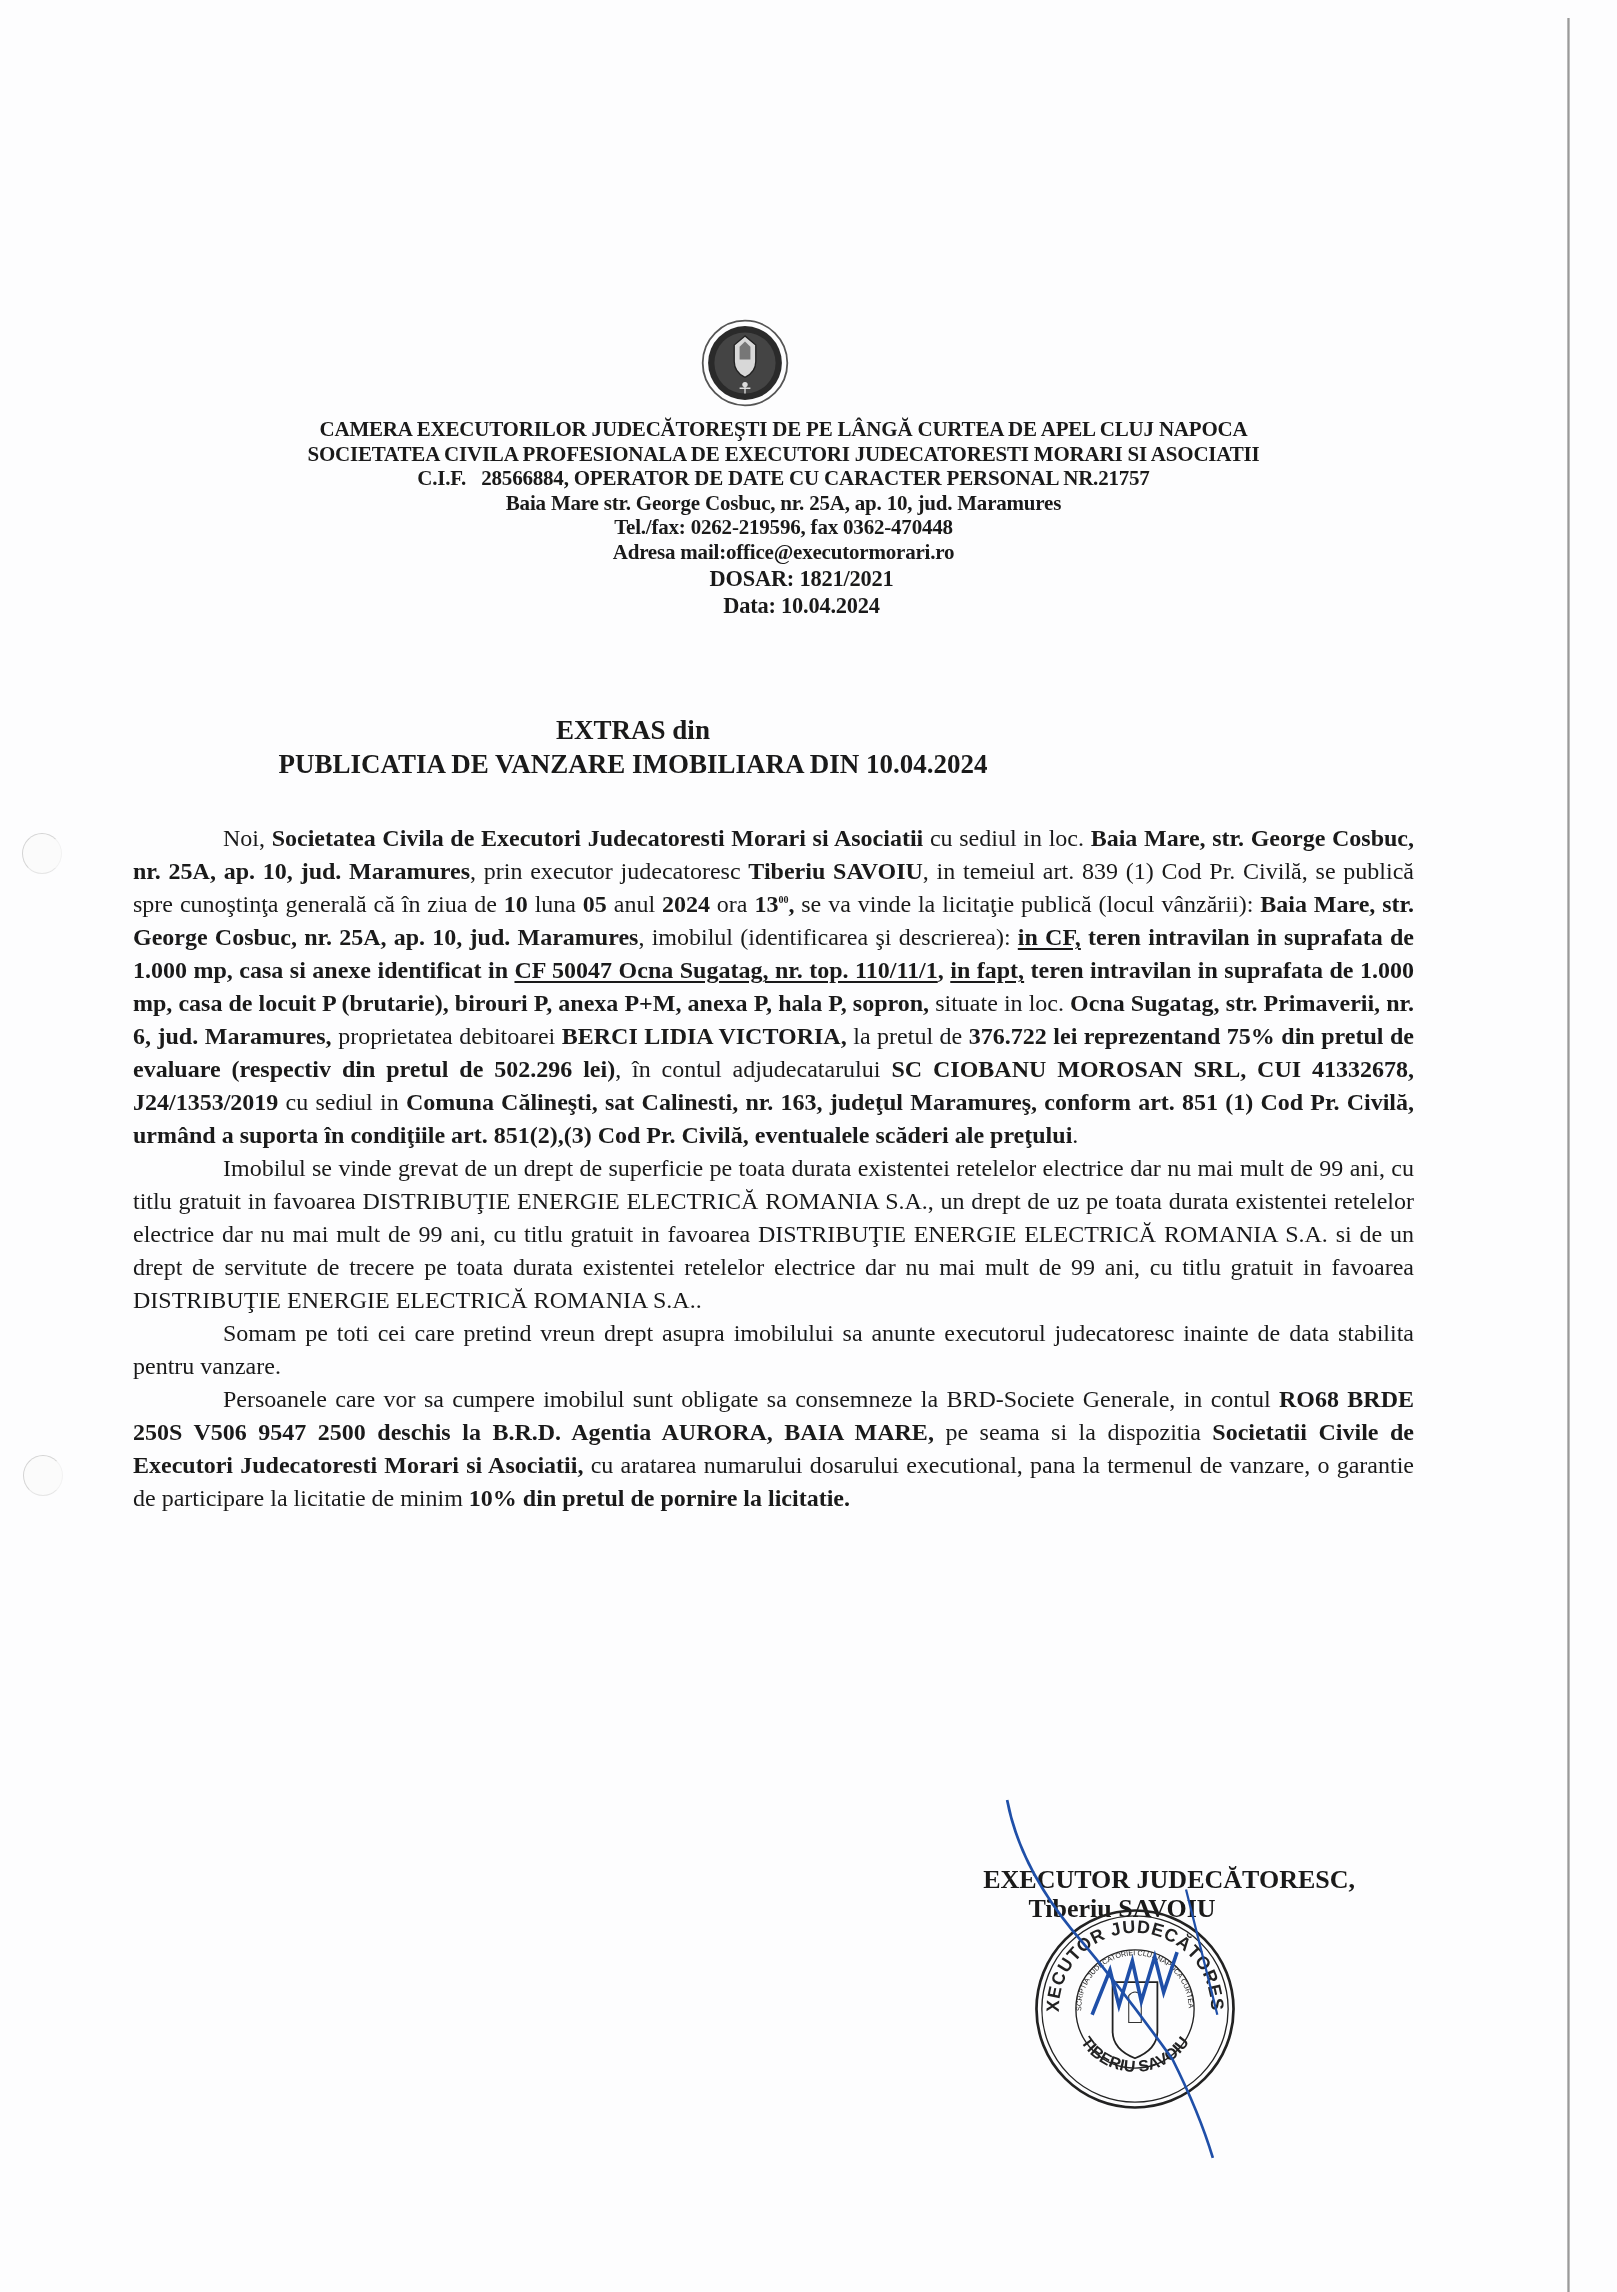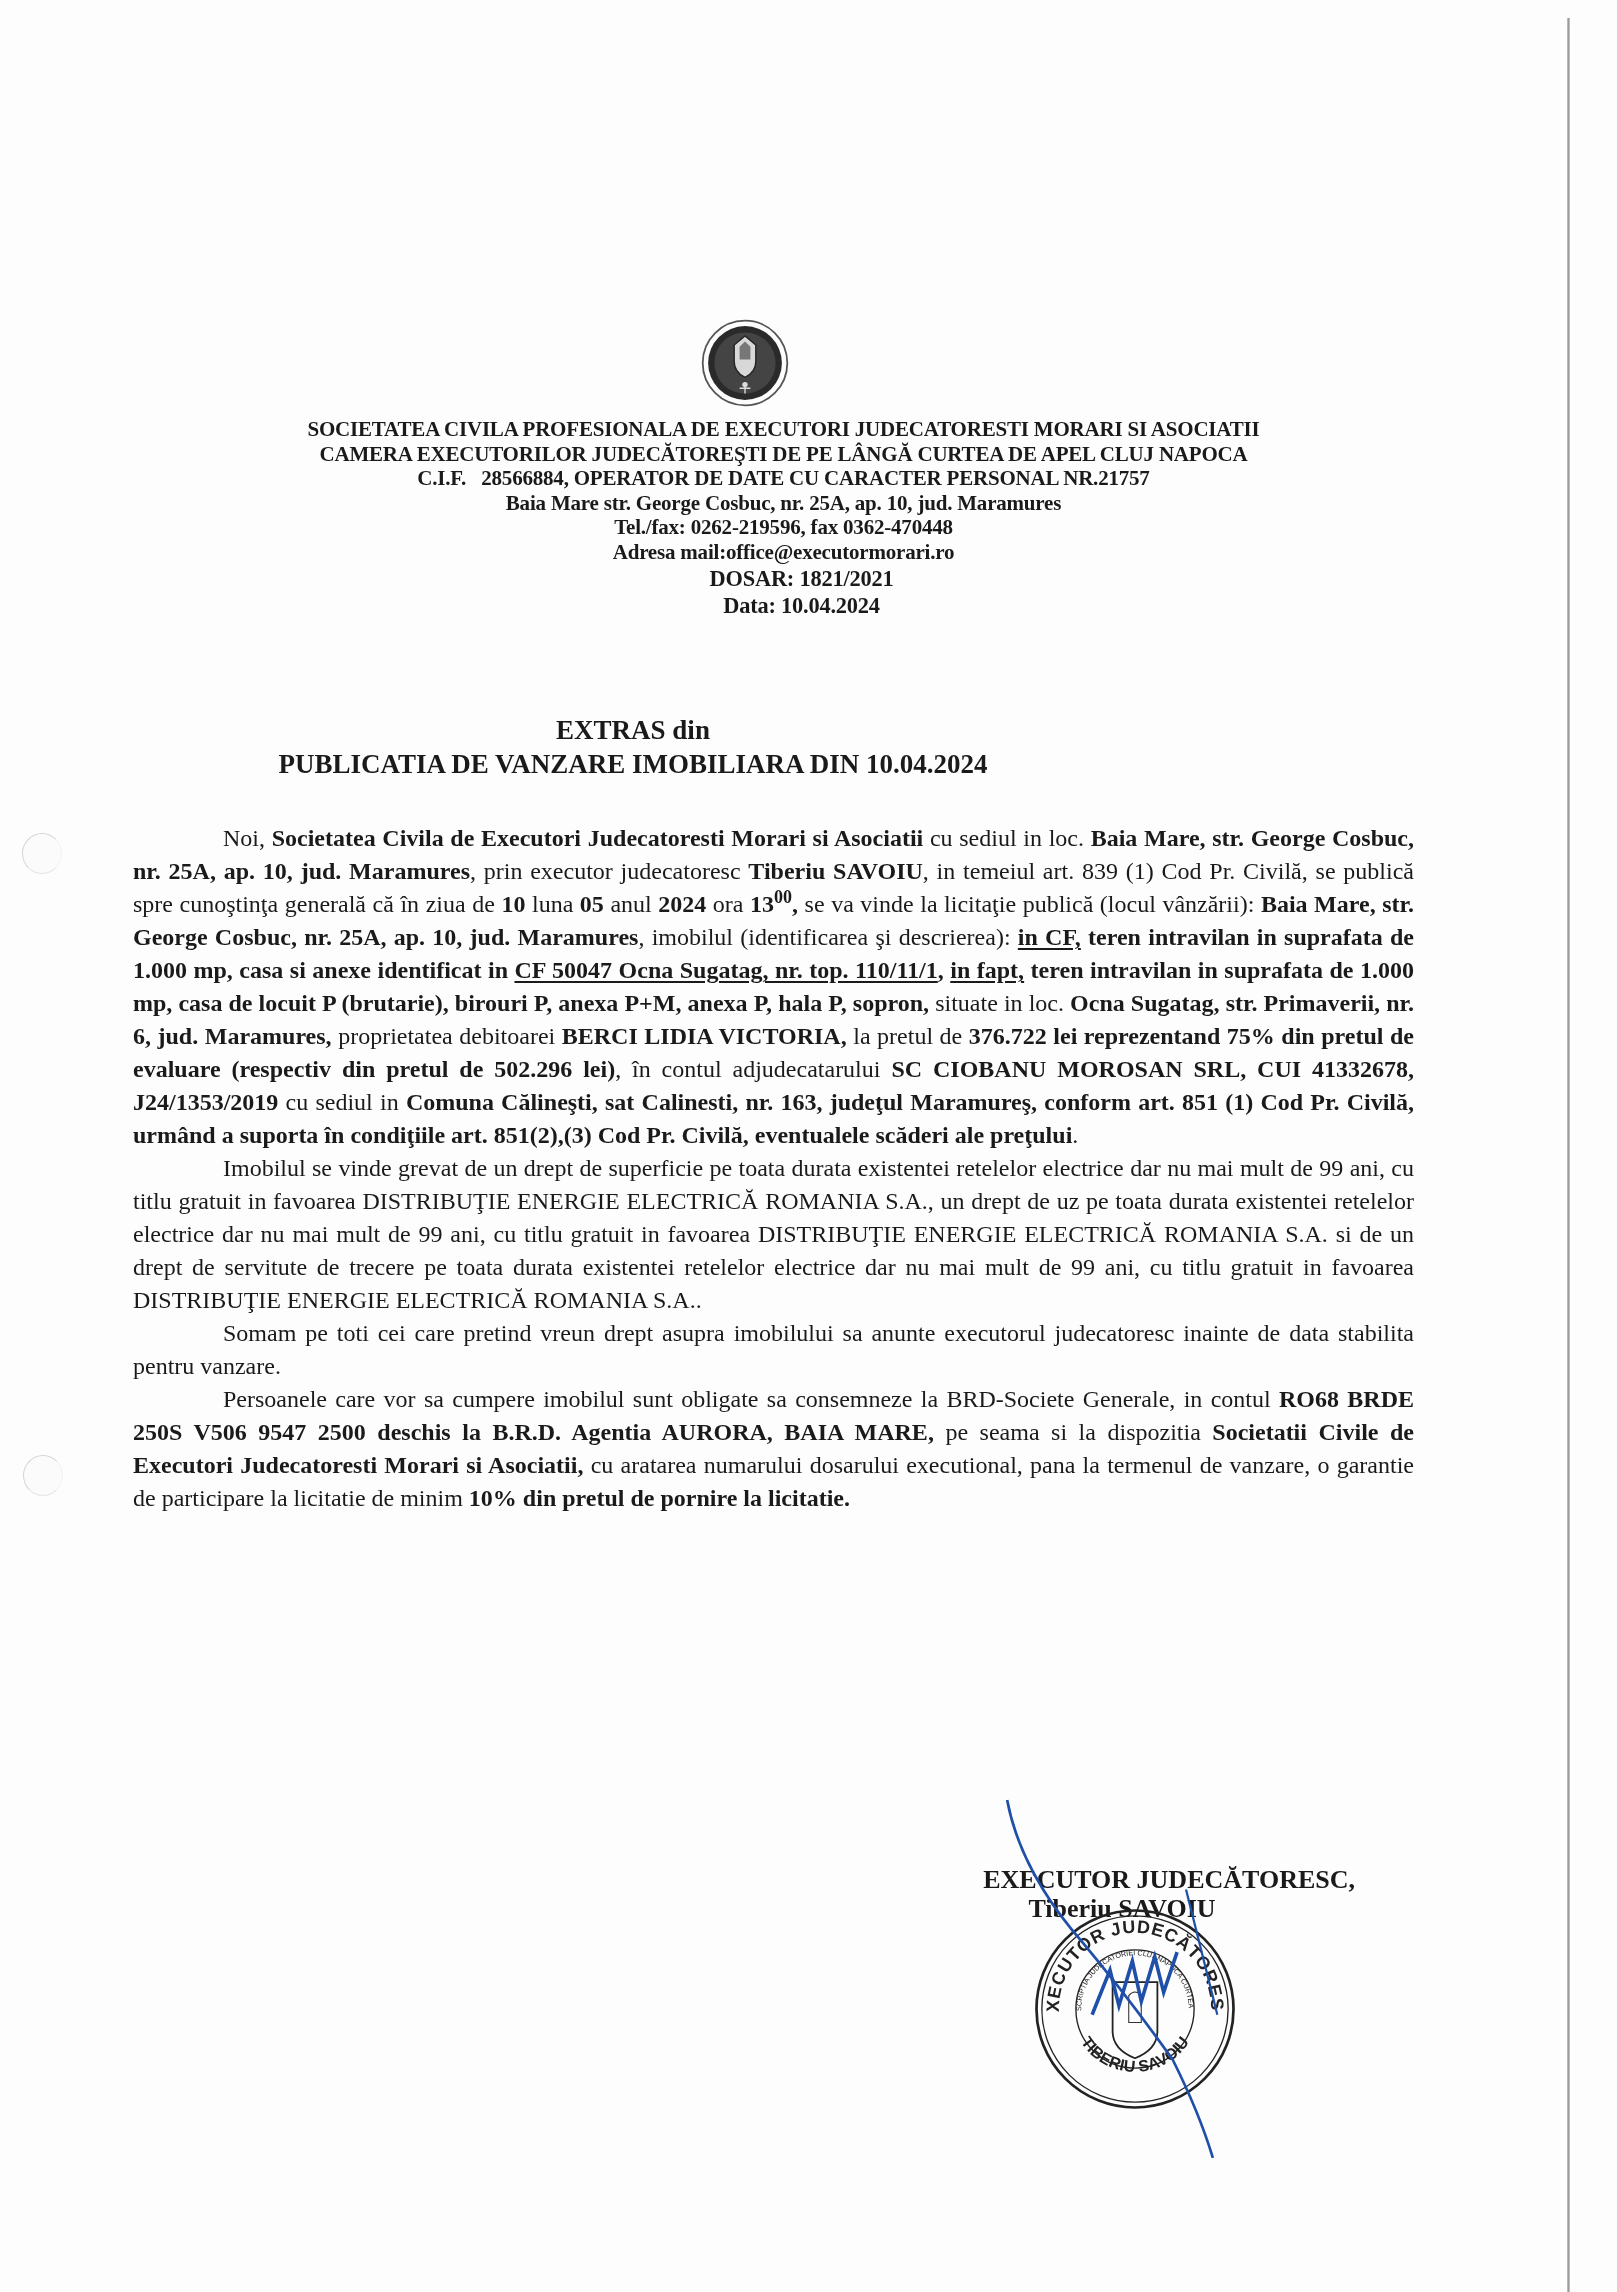--- a/index.html
+++ b/index.html
@@ -39,21 +39,21 @@
   }
   .title-block span { display: block; }
 
   .body-text {
     position: absolute; left: 133px; width: 1281px; top: 822px;
     font-size: 24px; line-height: 33px; text-align: justify;
   }
   .body-text p { margin: 0; text-indent: 90px; }
   .body-text b { font-weight: bold; }
   .body-text u { text-decoration: underline; text-decoration-thickness: 1.8px; text-underline-offset: 2.7px; }
-  sup { font-size: 18px; line-height: 0; }
+  sup { font-size: 10px; line-height: 0; }
 
   .signature {
     position: absolute; left: 889px; top: 1865px; width: 466px;
     font-weight: bold; font-size: 26px; line-height: 29px; text-align: center;
   }
   .signature .sig-title { display: block; text-align: right; }
   .signature .sig-name { display: block; padding-left: 0; }
 
   .stamp {
     position: absolute; left: 1032px; top: 1906px; width: 206px; height: 206px;
@@ -73,22 +73,22 @@
   <circle cx="50" cy="50" r="47" fill="none" stroke="#555" stroke-width="2"></circle>
   <circle cx="50" cy="50" r="41" fill="#2a2a2a"></circle>
   <circle cx="50" cy="50" r="34" fill="#444"></circle>
   <path d="M50 20 L38 30 L38 48 Q38 60 50 66 Q62 60 62 48 L62 30 Z" fill="#d8d8d8" stroke="#222" stroke-width="1.5"></path>
   <path d="M50 26 L44 32 L44 46 L56 46 L56 32 Z" fill="#777"></path>
   <circle cx="50" cy="74" r="3" fill="#ddd"></circle>
   <path d="M44 78 L56 78 M50 72 L50 84" stroke="#ddd" stroke-width="1.5"></path>
 </svg>
 
 <div class="header">
+  <span class="hl">CAMERA EXECUTORILOR JUDECĂTOREŞTI DE PE LÂNGĂ CURTEA DE APEL CLUJ NAPOCA</span>
   <span class="hl">SOCIETATEA CIVILA PROFESIONALA DE EXECUTORI JUDECATORESTI MORARI SI ASOCIATII</span>
-  <span class="hl">CAMERA EXECUTORILOR JUDECĂTOREŞTI DE PE LÂNGĂ CURTEA DE APEL CLUJ NAPOCA</span>
   <span class="hl" style="white-space:pre">C.I.F.   28566884, OPERATOR DE DATE CU CARACTER PERSONAL NR.21757</span>
   <span class="hl">Baia Mare str. George Cosbuc, nr. 25A, ap. 10, jud. Maramures</span>
   <span class="hl">Tel./fax: 0262-219596, fax 0362-470448</span>
   <span class="hl">Adresa mail:office@executormorari.ro</span>
   <span class="hl dosar">DOSAR: 1821/2021</span>
   <span class="hl data">Data: 10.04.2024</span>
 </div>
 
 <div class="title-block">
   <span>EXTRAS din</span>

